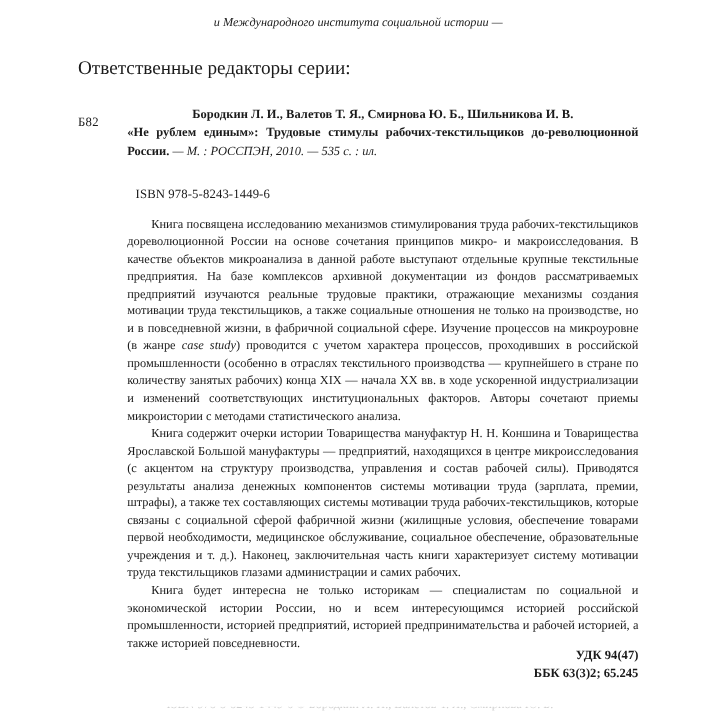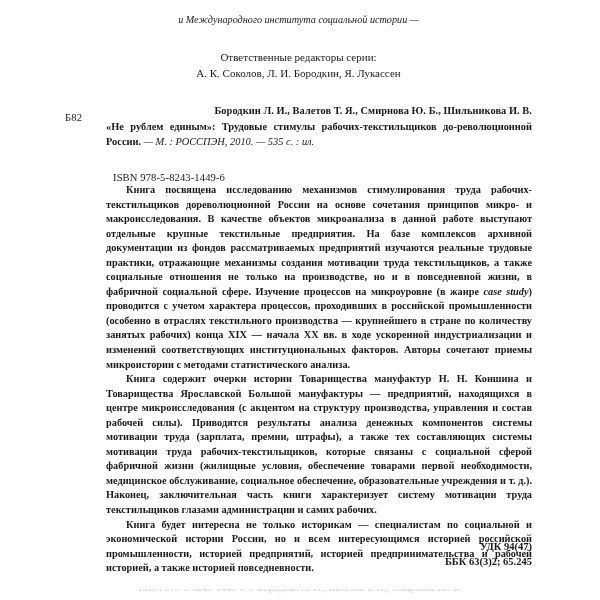--- a/index.html
+++ b/index.html
@@ -28,22 +28,21 @@
     text-align: center;
     font-style: italic;
     font-size: 10.2px;
     line-height: 15px;
     padding-top: 12px;
   }
   .series-block div { white-space: nowrap; }
 
   
   .editors-block {
-    text-align: center;
-    font-size: 11px;
+    font-size: 16px;
     line-height: 15.5px;
     margin-top: 23px;
   }
 
   
   .record {
     position: relative;
     margin-top: 22px;
     min-height: 52px;
   }
@@ -56,44 +55,44 @@
   }
   .record-body {
     margin-left: 41px;
     font-size: 10.4px;
     line-height: 15.6px;
     text-align: justify;
   }
   .record-authors {
     font-weight: bold;
     display: block;
-    text-align: right;
+    text-align: center;
     margin-bottom: 0;
     letter-spacing: .05px;
   }
   .record-title { font-weight: bold; }
   .record-imprint { font-weight: normal; font-style: italic; }
 
   
   .isbn {
     margin-top: 17px;
     margin-left: 48px;
     font-size: 10.6px;
     letter-spacing: .1px;
   }
 
   
   .annotation {
+    margin-top: 13px;
     margin-left: 41px;
     font-size: 10.3px;
     line-height: 14.55px;
     text-align: justify;
     text-justify: inter-word;
     hyphens: manual;
-    font-weight: bold;
   }
   .annotation p {
     margin: 0;
     text-indent: 20px;
   }
   .annotation p .it { font-style: italic; }
 
   
   .codes {
     position: absolute;
@@ -127,21 +126,20 @@
 <body>
 
 <div class="page">
 
   <div class="series-block">
     <div>и Международного института социальной истории —</div>
   </div>
 
   <div class="editors-block">
     <div>Ответственные редакторы серии:</div>
-    <div>А. К. Соколов, Л. И. Бородкин, Я. Лукассен</div>
   </div>
 
   <div class="record">
     <div class="shelfmark">Б82</div>
     <div class="record-body">
       <span class="record-authors">Бородкин Л. И., Валетов Т. Я.,  Смирнова Ю. Б., Шильникова И. В.</span><span class="record-title">«Не рублем единым»: Трудовые стимулы рабочих-текстильщиков до-революционной России.</span><span class="record-imprint"> — М. : РОССПЭН, 2010. — 535 с. : ил.</span>
     </div>
   </div>
 
   <div class="isbn">ISBN 978-5-8243-1449-6</div>

